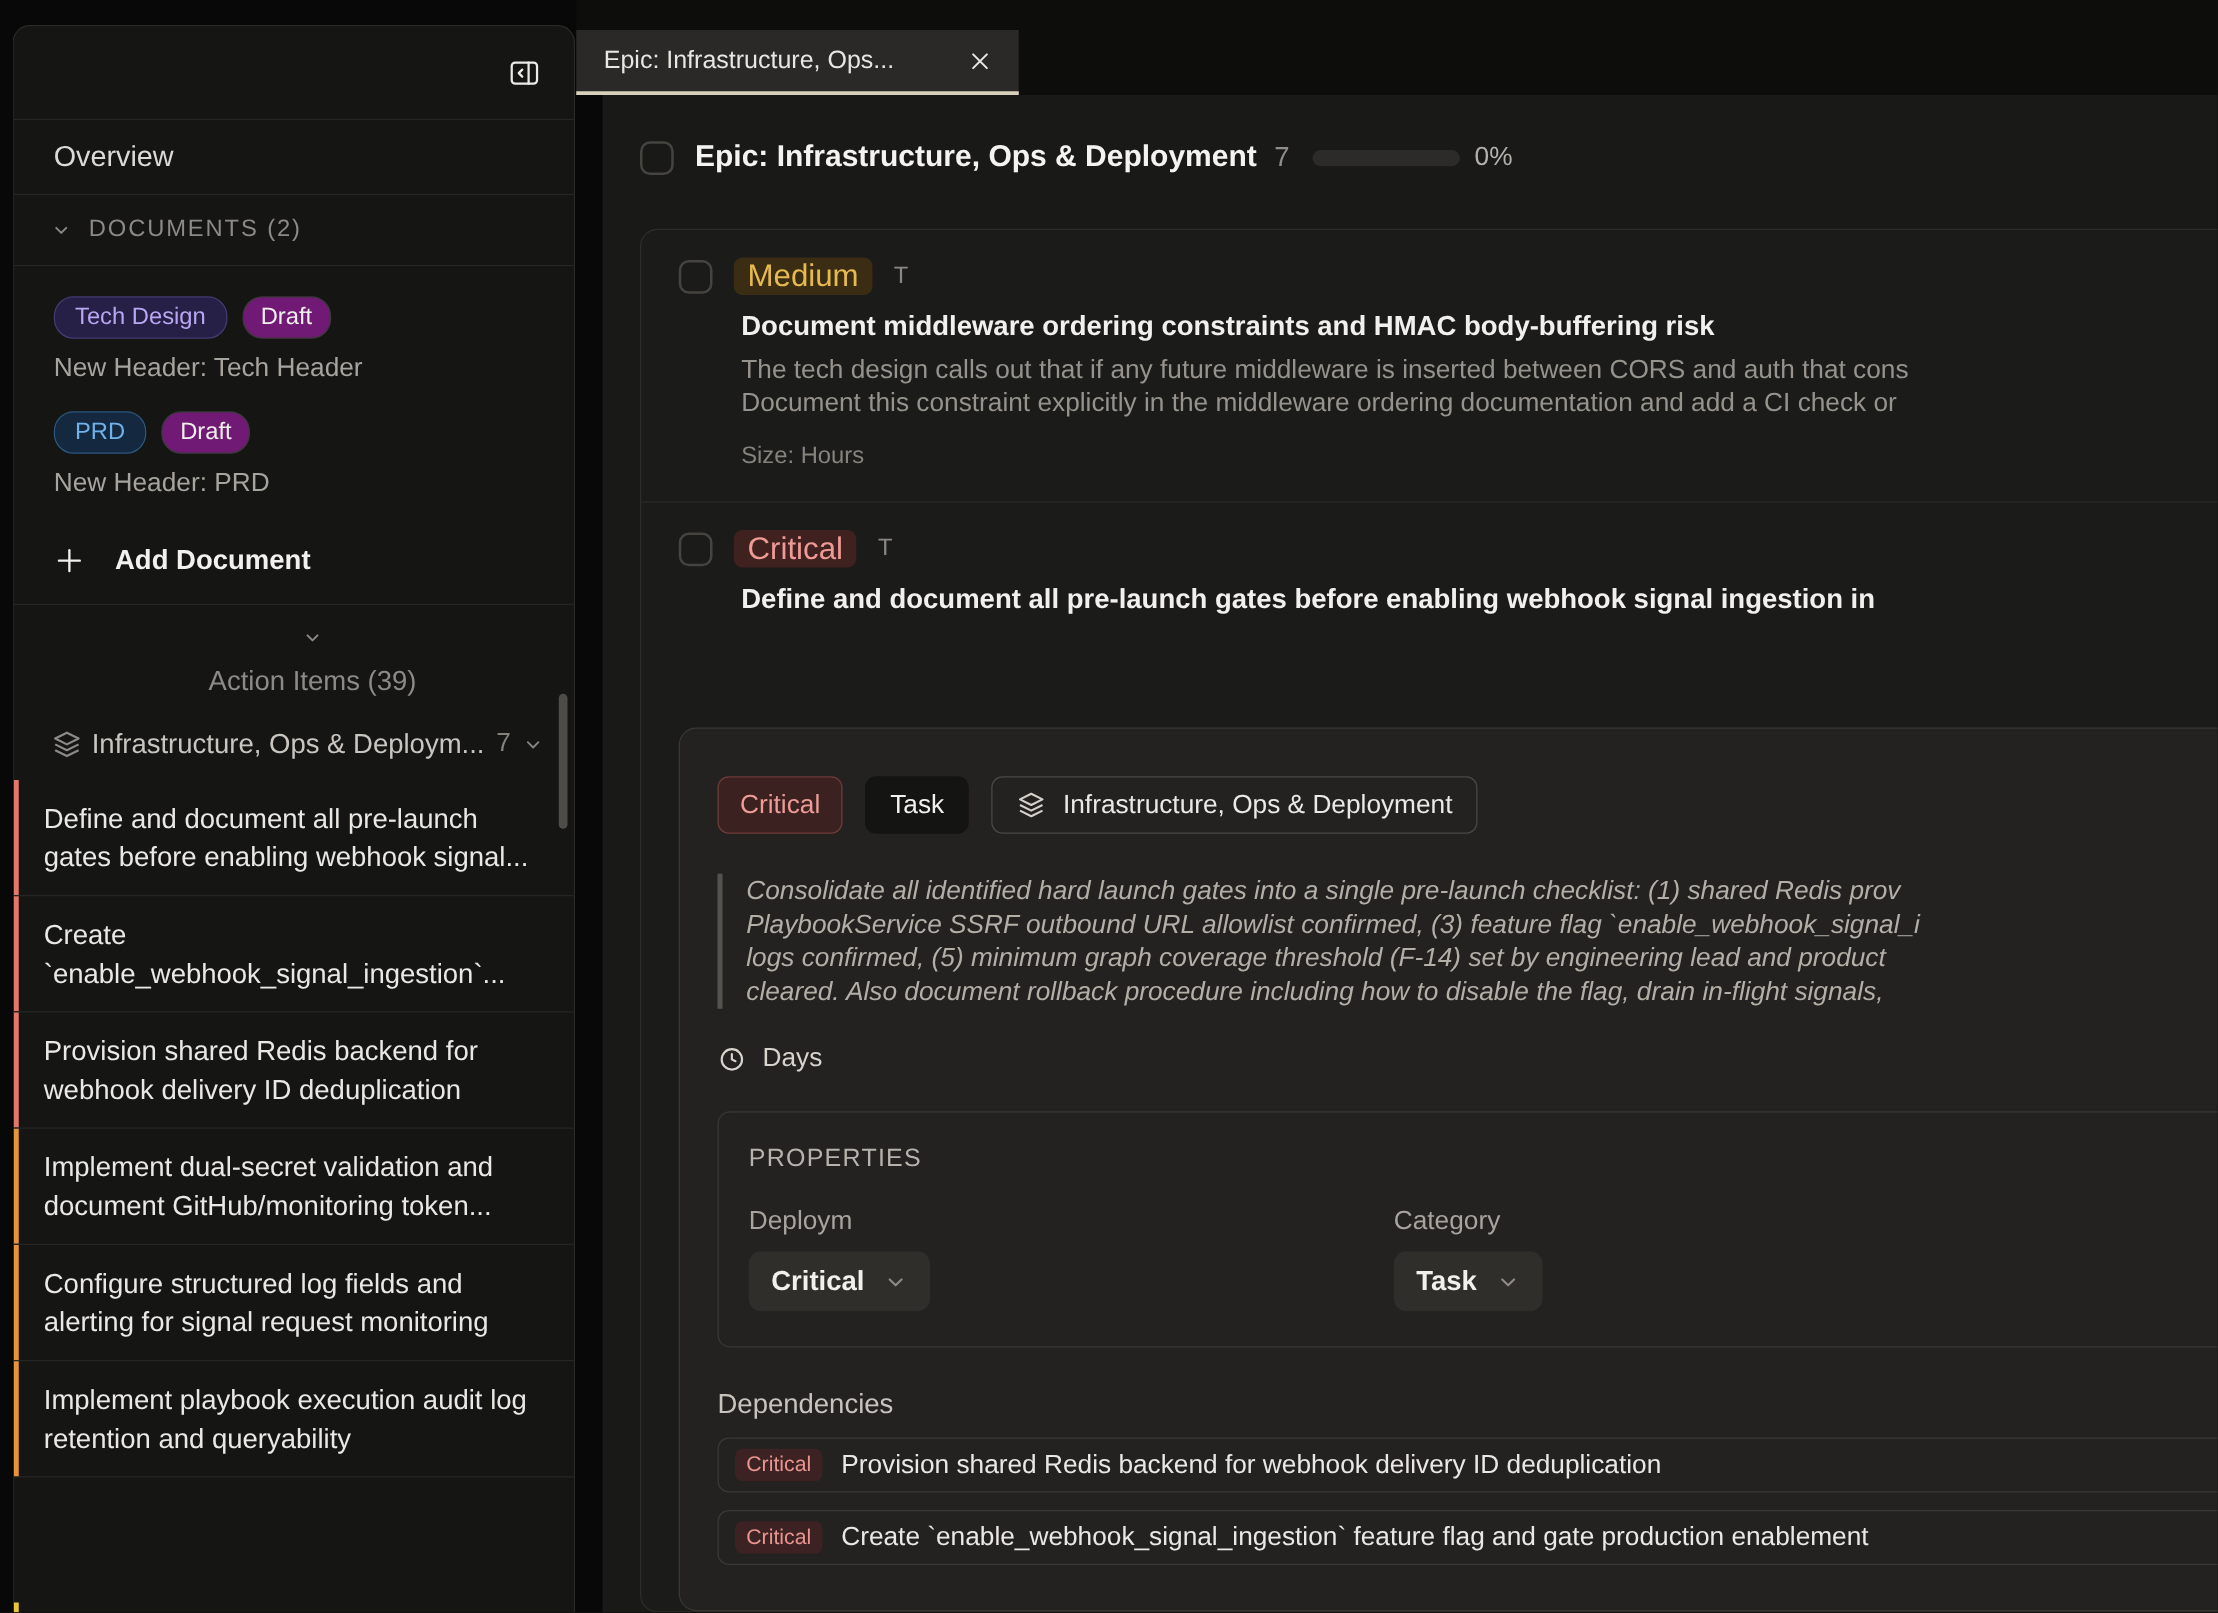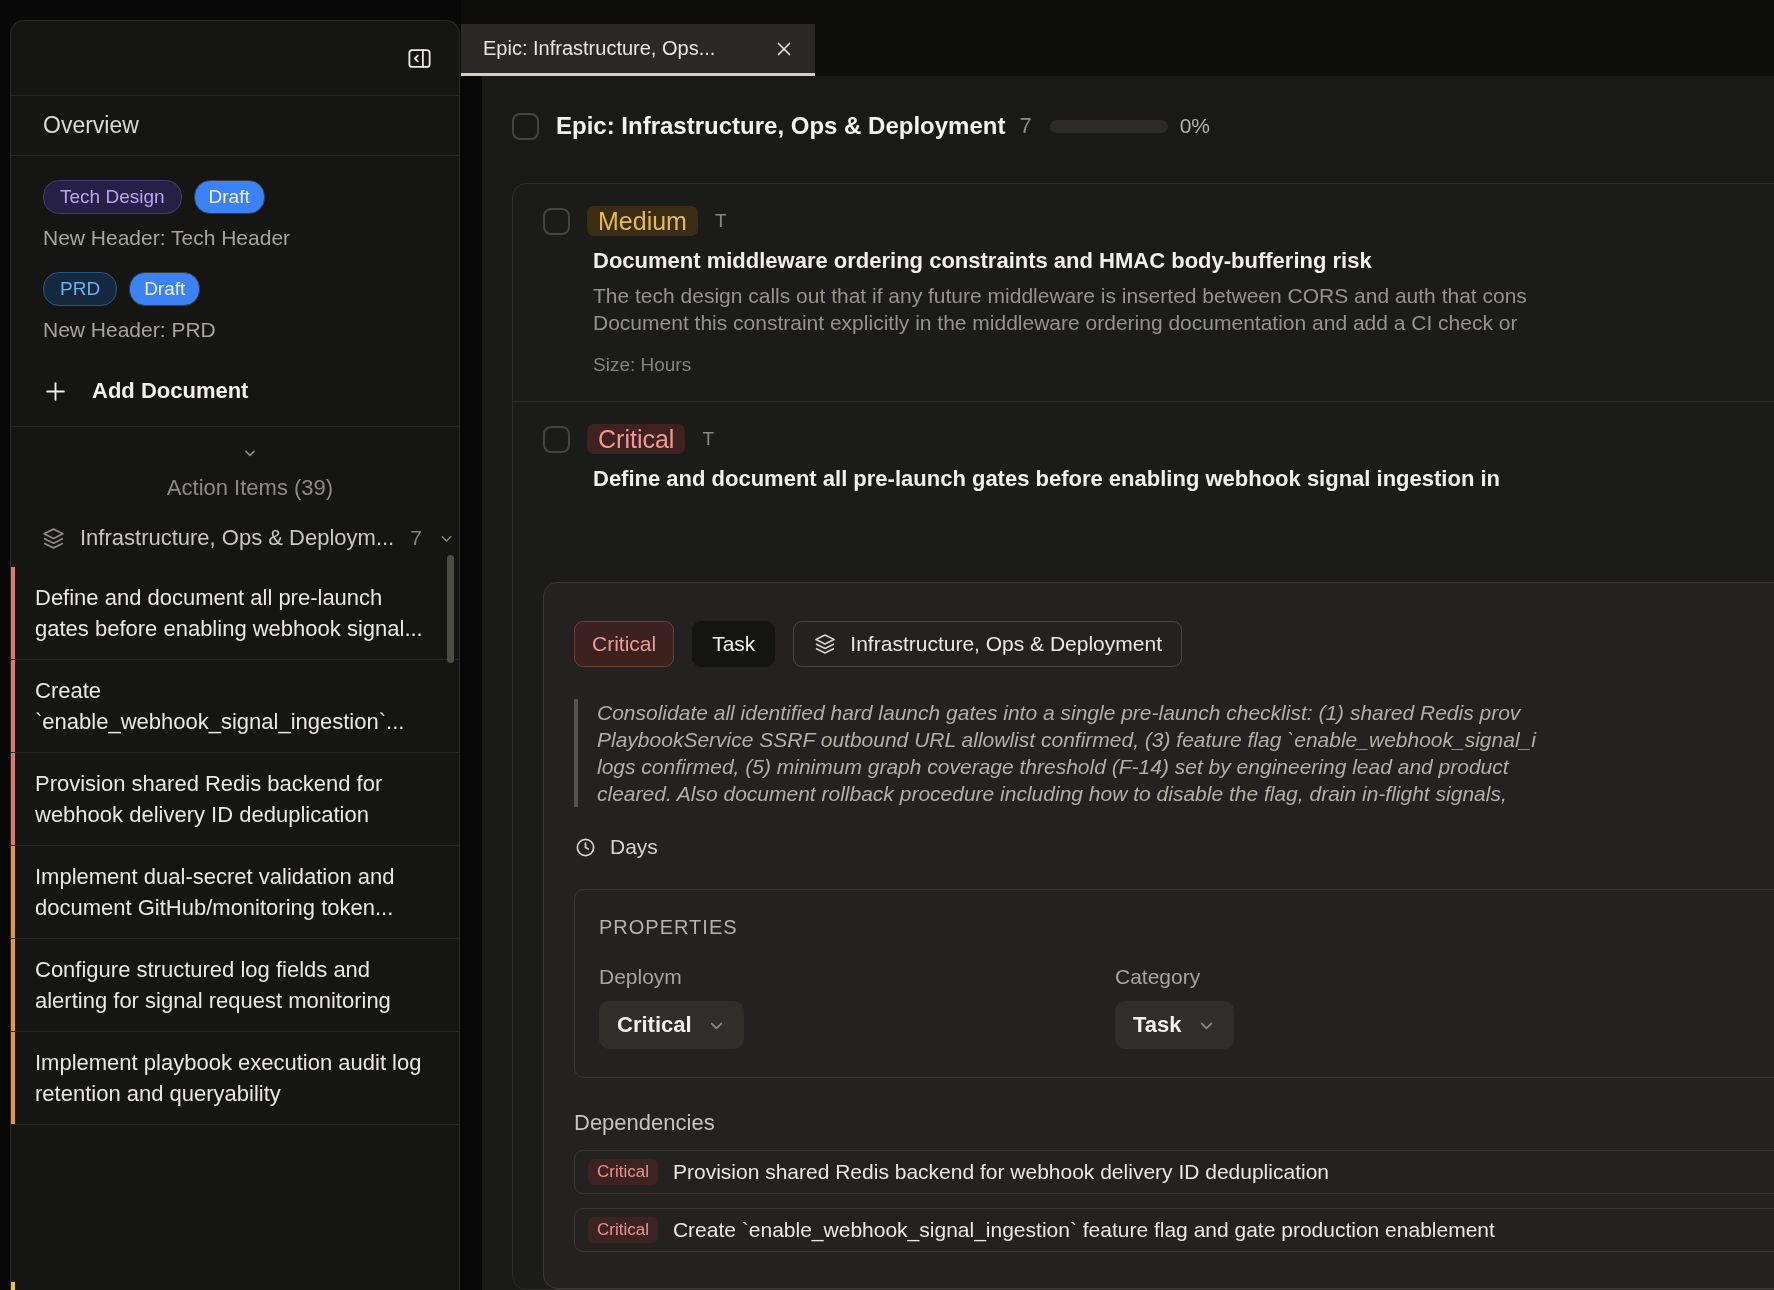--- a/index.html
+++ b/index.html
@@ -20,25 +20,25 @@
   .collapse-btn{width:28px;height:28px;display:flex;align-items:center;justify-content:center;cursor:pointer;}
   .sb-overview{height:59px;border-bottom:1px solid #262624;display:flex;align-items:center;padding-left:32px;font-size:23px;color:#dcdad6;}
   .sb-docs-heading{height:56px;border-bottom:1px solid #262624;display:flex;align-items:center;gap:14px;padding-left:30px;font-size:19px;letter-spacing:1.5px;color:#8d8a85;}
   .chev{color:#8d8a85;}
   .sb-docs{padding:24px 32px 0 32px;}
   .doc-item{margin-bottom:22px;}
   .doc-badges{display:flex;gap:12px;margin-bottom:12px;align-items:center;}
   .badge-pill{display:inline-block;border-radius:16px;padding:5px 16px;font-size:19px;line-height:22px;}
   .badge-techdesign{background:#262046;color:#b9a6f2;border:1px solid #453a72;}
   .badge-prd{background:#14293f;color:#6fb1e8;border:1px solid #2b577e;}
-  .badge-draft{background:#3b82f6;color:#f0efec;border:1px solid #3a3939;padding:5px 14px;text-align:right;}
+  .badge-draft{background:#701a75;color:#f0efec;border:1px solid #3a3939;padding:5px 14px;text-align:right;}
   .doc-title{font-size:21px;color:#a7a49e;}
   .sb-adddoc{display:flex;align-items:center;gap:24px;padding:14px 32px 22px 32px;color:#f2f1ee;font-size:22px;font-weight:700;border-bottom:1px solid #262624;cursor:pointer;}
   .sb-actions-heading{display:flex;align-items:center;gap:14px;padding:18px 0 12px 30px;color:#8d8a85;font-size:22px;flex-direction:column;}
-  .sb-group{display:flex;align-items:center;gap:14px;padding:12px 24px 16px 30px;}
+  .sb-group{display:flex;align-items:center;padding:12px 24px 16px 30px;justify-content:space-between;}
   .group-label{font-size:22px;color:#c9c6c0;white-space:nowrap;}
   .group-count{font-size:21px;color:#85827c;margin-left:2px;}
   .group-chev{color:#85827c;margin-left:2px;}
   .layers-icon{width:25px;height:25px;color:#8d8a85;flex:none;}
   .ai-list{border-bottom:1px solid #262624;}
   .ai-item{position:relative;padding:15px 26px 15px 24px;font-size:22px;line-height:31px;color:#eae8e4;cursor:pointer;}
   .ai-item + .ai-item{border-top:1px solid #262624;}
   .stripe{position:absolute;left:0;top:0;bottom:0;width:4px;}
   .stripe-red{background:#e4776b;}
   .stripe-orange{background:#e8943d;}
@@ -127,20 +127,28 @@
         <line x1="15" y1="4.5" x2="15" y2="19.5"></line>
         <polyline points="10.5,9.5 8,12 10.5,14.5"></polyline>
       </svg>
     </span>
   </div>
 
   <div class="sb-overview">
     <span>Overview</span>
   </div>
 
+  <div class="sb-docs-heading">
+    <span class="chev">
+      <svg width="16" height="16" viewBox="0 0 24 24" fill="none" stroke="currentColor" stroke-width="2.4" stroke-linecap="round" stroke-linejoin="round">
+          <polyline points="6,9.5 12,15.5 18,9.5"></polyline>
+        </svg>
+    </span>
+    <span>DOCUMENTS (2)</span>
+  </div>
 
   <div class="sb-docs">
     <div class="doc-item">
       <div class="doc-badges">
         <span class="badge-pill badge-techdesign">Tech Design</span>
         <span class="badge-pill badge-draft">Draft</span>
       </div>
       <div class="doc-title">New Header: Tech Header</div>
     </div>
     <div class="doc-item">

